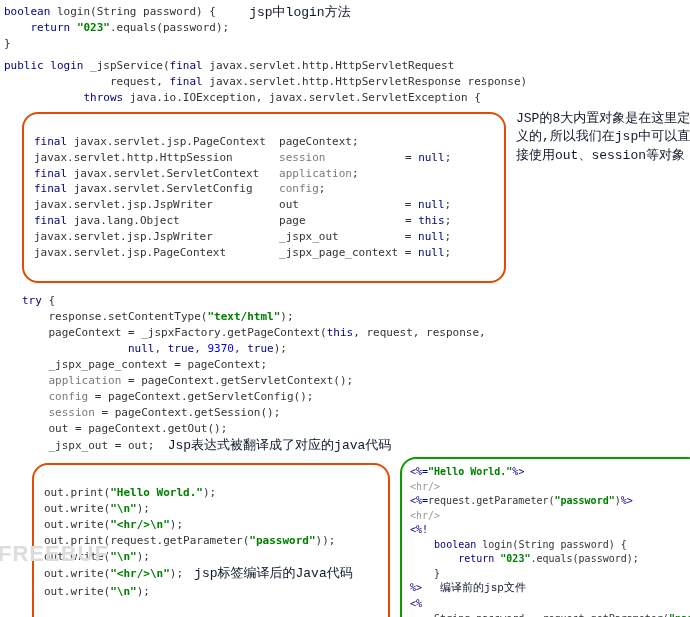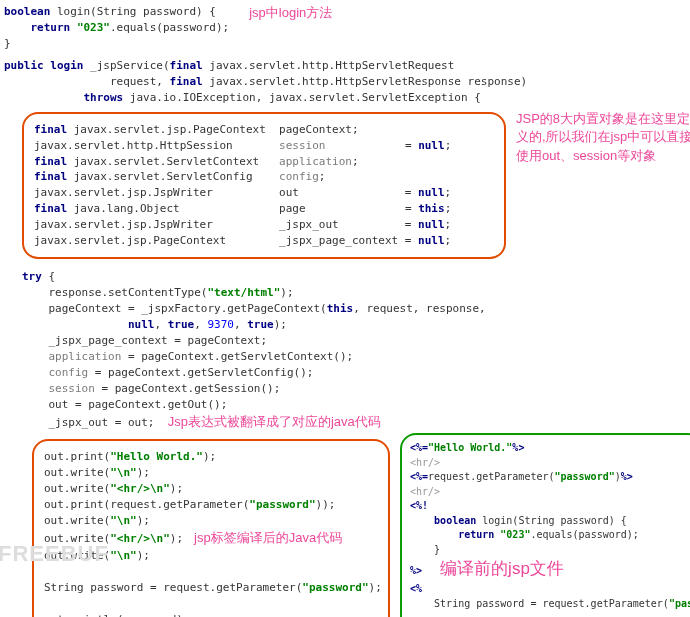--- a/index.html
+++ b/index.html
@@ -1,24 +1,24 @@
 <!DOCTYPE html>
 <html><head>
 <meta charset="utf-8">
 <style>
 body{margin:0;padding:4px;background:#fff;font-family:Menlo,Consolas,monospace;font-size:11px;line-height:1.45;color:#333;width:690px}
-.kw{color:#000080;font-weight:bold}
+.kw{color:#000080;font-weight:normal}
 .str{color:#008000;font-weight:bold}
 .num{color:#0000ff}
 .it{}
 .gr{color:#7a7a7a}
 .un{}
-.red-note{color:#ec4899;font-weight:normal;font-family:Liberation Sans, sans-serif;font-size:13px}
+.red-note{color:#0f172a;font-weight:normal;font-family:Liberation Mono, monospace;font-size:13px}
 .code{white-space:pre}
-.box{border:2px solid #e24b00;border-radius:16px;padding:8px 10px;margin:6px 0}
+.box{border:2px solid #e24b00;border-radius:16px;padding:20px 10px;margin:6px 0}
 .box-green{border:2px solid #0b9c00;border-radius:16px;padding:6px 8px}
 .flex{display:flex;gap:10px;align-items:flex-start}
 .rel{position:relative}
 .wm{position:absolute;left:-2px;top:538px;color:#ddd;font-family:Helvetica,Arial,sans-serif;font-weight:bold;font-size:22px;letter-spacing:1px;pointer-events:none}
 </style>
 </head>
 <body class="rel">
 
 <div class="flex" style="gap:20px">
   <div class="code"><span class="kw">boolean</span> <span></span>login(String password) {
@@ -79,21 +79,21 @@
 
   <div class="box-green rel" style="width:284px;font-size:10px">
     <div class="code"><span class="kw">&lt;%=</span><span class="str">"Hello World."</span><span class="kw">%&gt;</span>
 <span style="color:#999">&lt;hr/&gt;</span>
 <span class="kw">&lt;%=</span>request.getParameter(<span class="str">"password"</span>)<span class="kw">%&gt;</span>
 <span style="color:#999">&lt;hr/&gt;</span>
 <span class="kw">&lt;%!</span>
     <span class="kw">boolean</span> login(String password) {
         <span class="kw">return</span> <span class="str">"023"</span>.equals(password);
     }
-<span class="kw">%&gt;</span>   <span class="red-note" style="font-size:17px">编译前的jsp文件</span>
+<span class="kw">%&gt;</span>   <span class="red-note" style="font-size:11px">编译前的jsp文件</span>
 <span class="kw">&lt;%</span>
     String password = request.getParameter(<span class="str">"password"</span>);
 
     out.println(password);
 
      (login(password)) {
         out.println();
     }  {
         out.println();
     }

